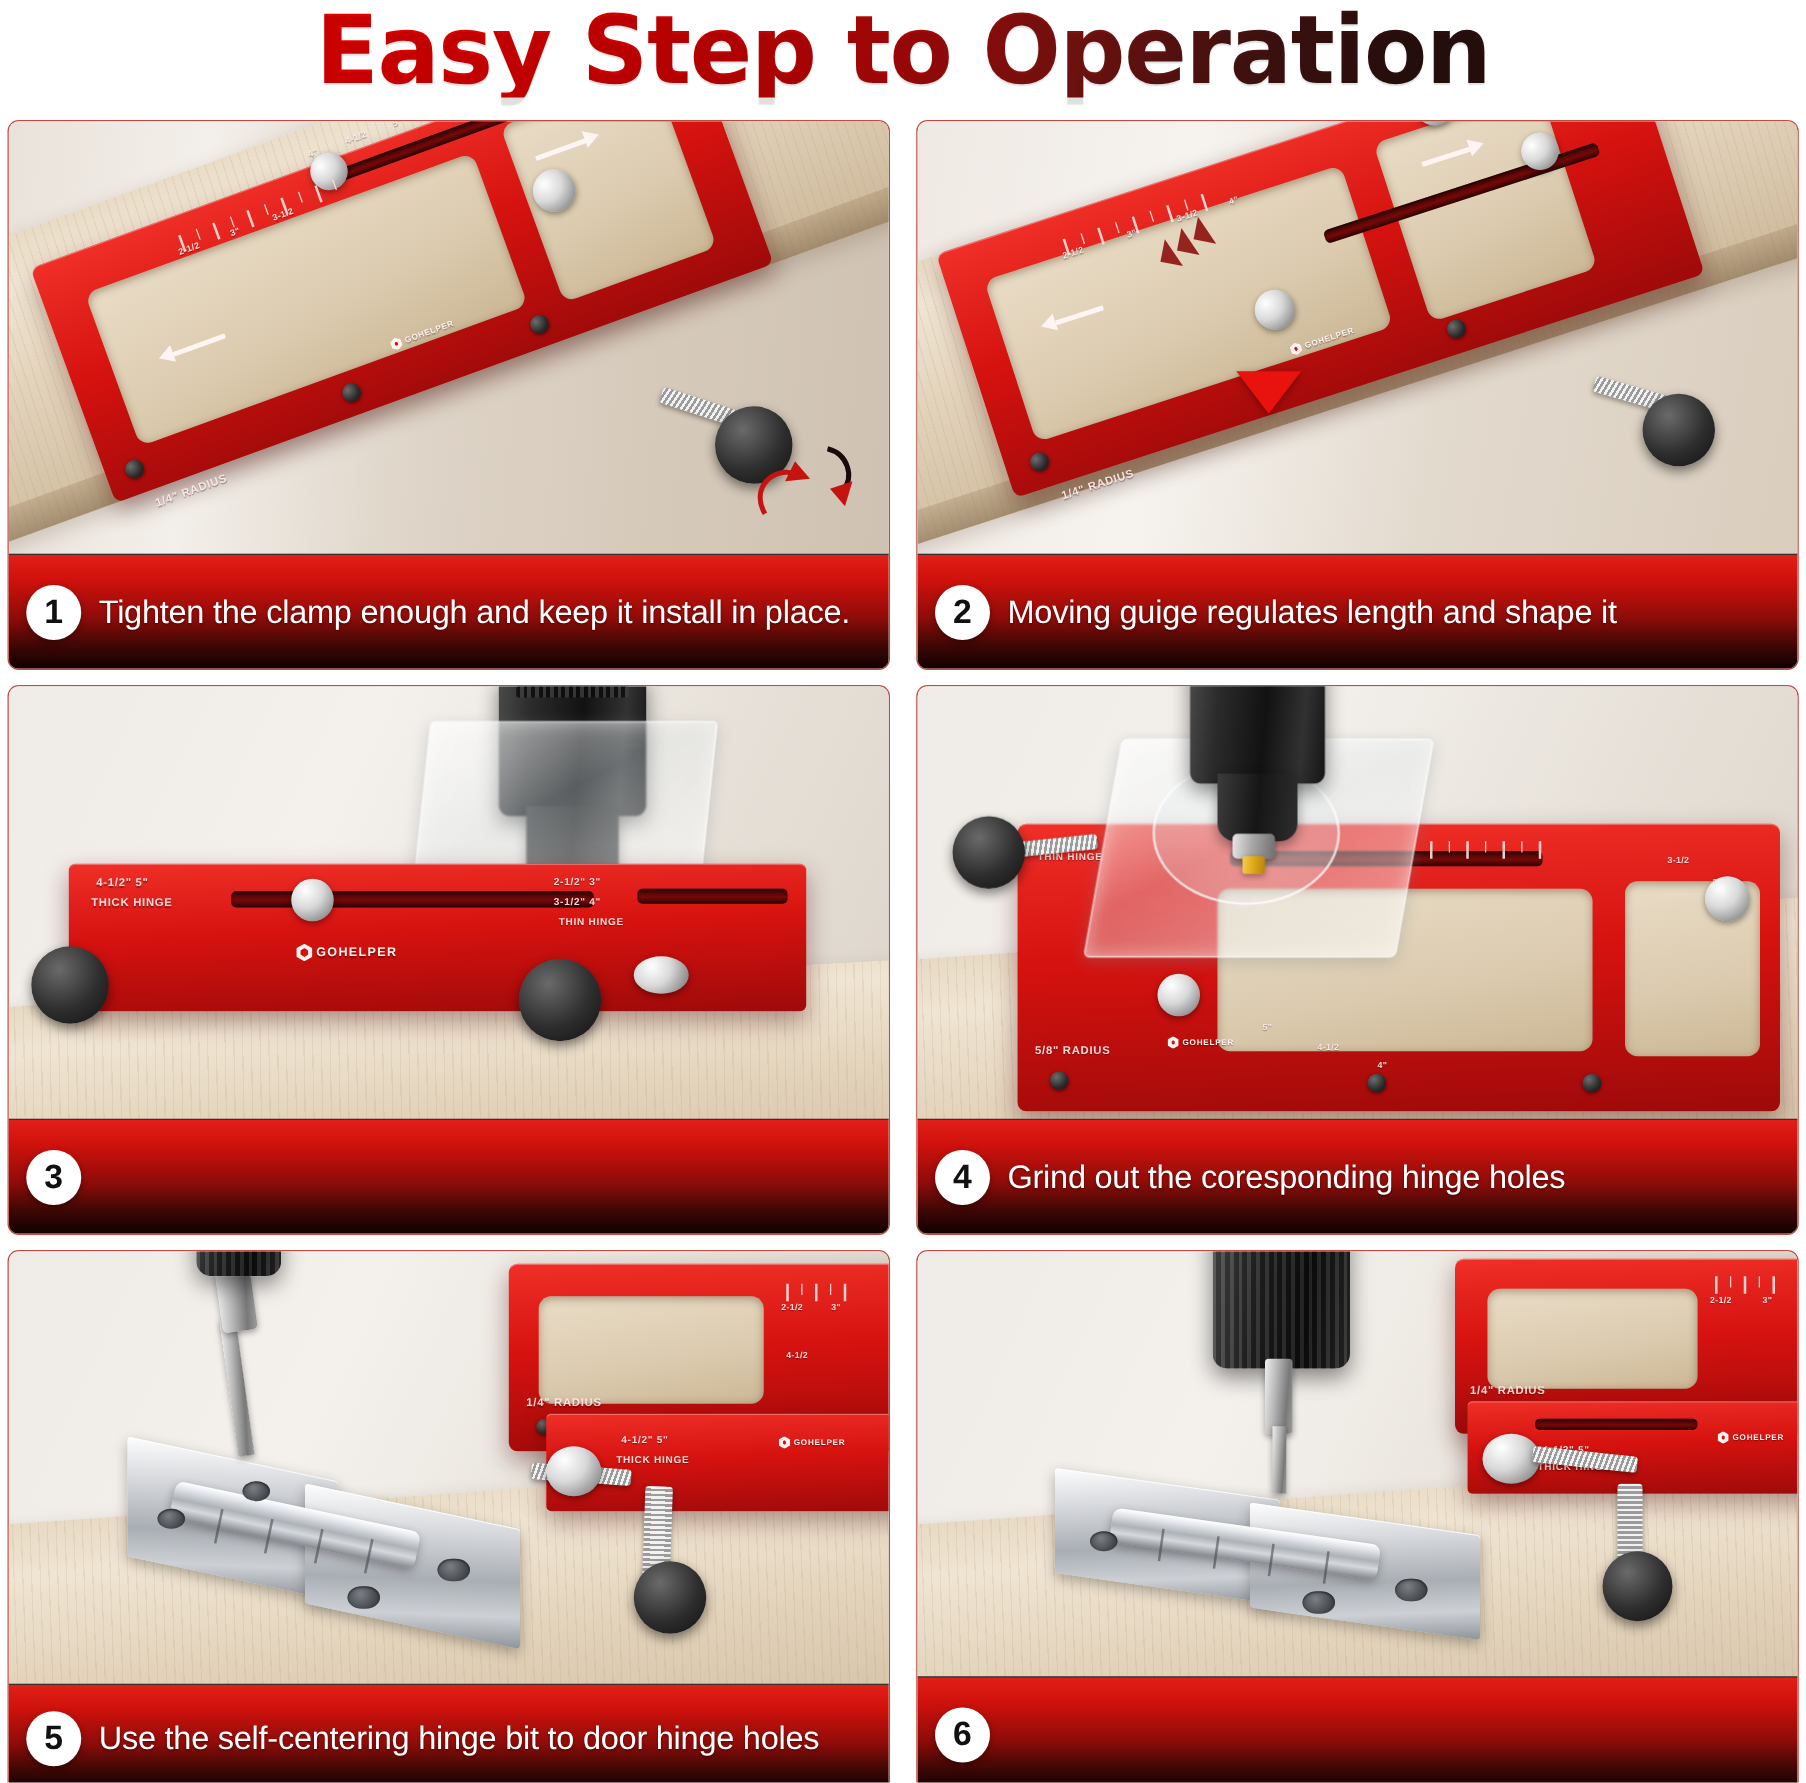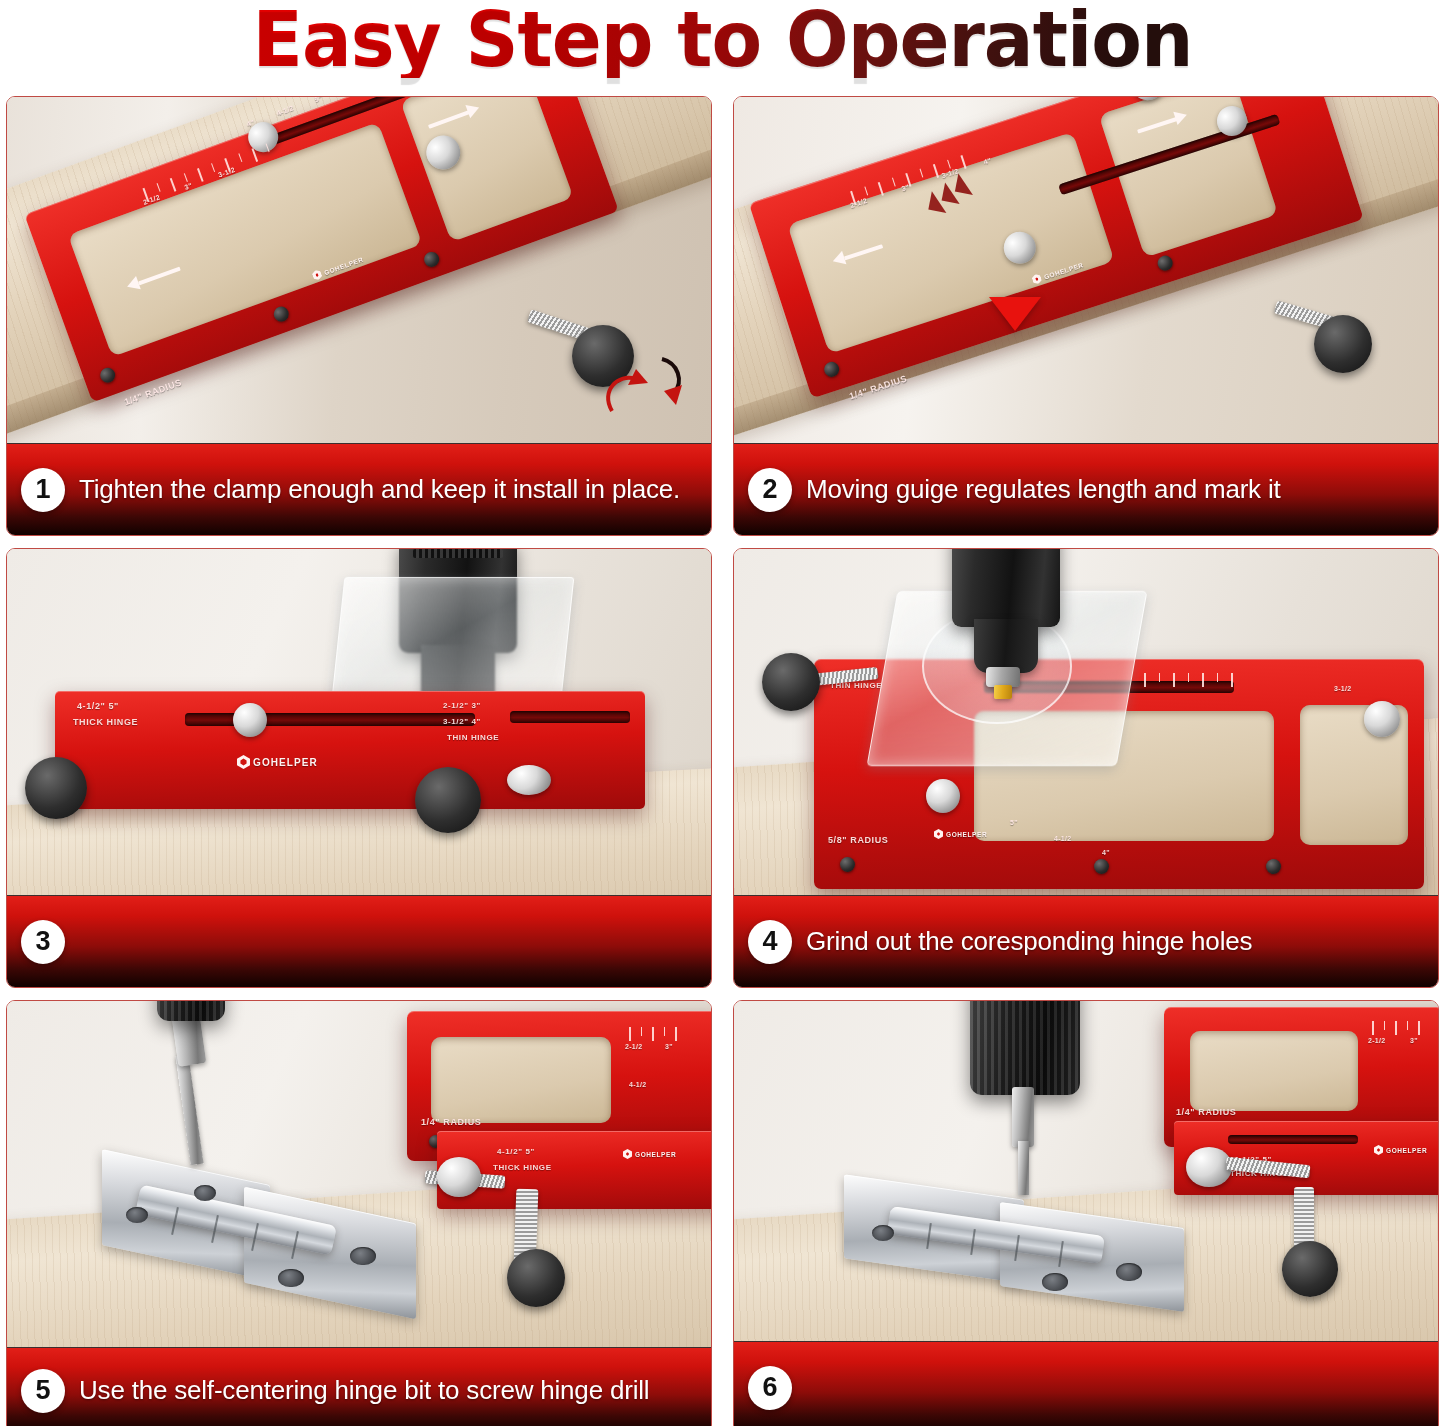--- a/index.html
+++ b/index.html
@@ -535,21 +535,21 @@
       </div>
 
       <div class="motion-arrow" style="left:255px; top:200px;"></div>
 
       <div class="threadrod" style="left:540px; top:215px; width:85px; height:13px; transform:rotate(16deg);"></div>
       <div class="knob" style="left:580px; top:218px; width:58px; height:58px;"></div>
     </div>
 
     <div class="caption tall">
       <div class="badge">2</div>
-      <div class="cap-text">Moving guige regulates length and mark it</div>
+      <div class="cap-text">Moving guige regulates length and shape it</div>
     </div>
   </div>
 
   <div class="panel">
     <div class="photo">
       <div class="wall plain"></div>
       <div class="board flat edge"></div>
 
       <div class="router-body" style="left:392px; top:-8px; width:118px; height:112px;"></div>
       <div class="router-neck" style="left:414px; top:96px; width:74px; height:60px;"></div>
@@ -697,21 +697,21 @@
         <div class="hinge-hole oval" style="left:248px; top:96px; width:26px; height:18px;"></div>
       </div>
 
       <div class="driver-bit" style="left:176px; top:54px; width:13px; height:110px; transform:rotate(-8deg);"></div>
       <div class="driver-bit" style="left:168px; top:14px; width:28px; height:50px; border-radius:4px; transform:rotate(-8deg);"></div>
       <div class="drill-chuck" style="left:150px; top:-60px; width:68px; height:80px;"></div>
     </div>
 
     <div class="caption">
       <div class="badge">5</div>
-      <div class="cap-text">Use the self-centering hinge bit to screw hinge drill</div>
+      <div class="cap-text">Use the self-centering hinge bit to door hinge holes</div>
     </div>
   </div>
 
   <div class="panel">
     <div class="photo">
       <div class="wall plain"></div>
       <div class="board flat-low edge"></div>
 
       <div style="position:absolute; left:430px; top:6px; width:320px; height:170px;">
         <div class="jig-frame" style="left:0; top:0; width:300px; height:140px;"></div>

